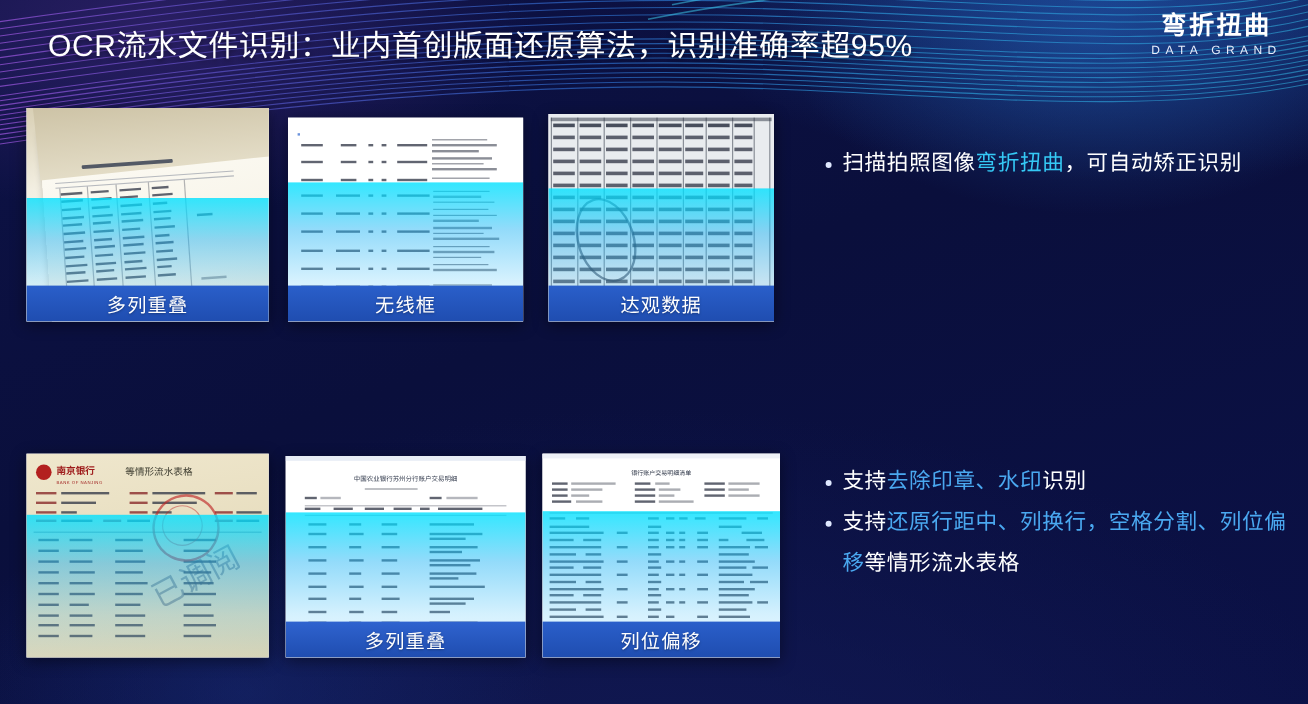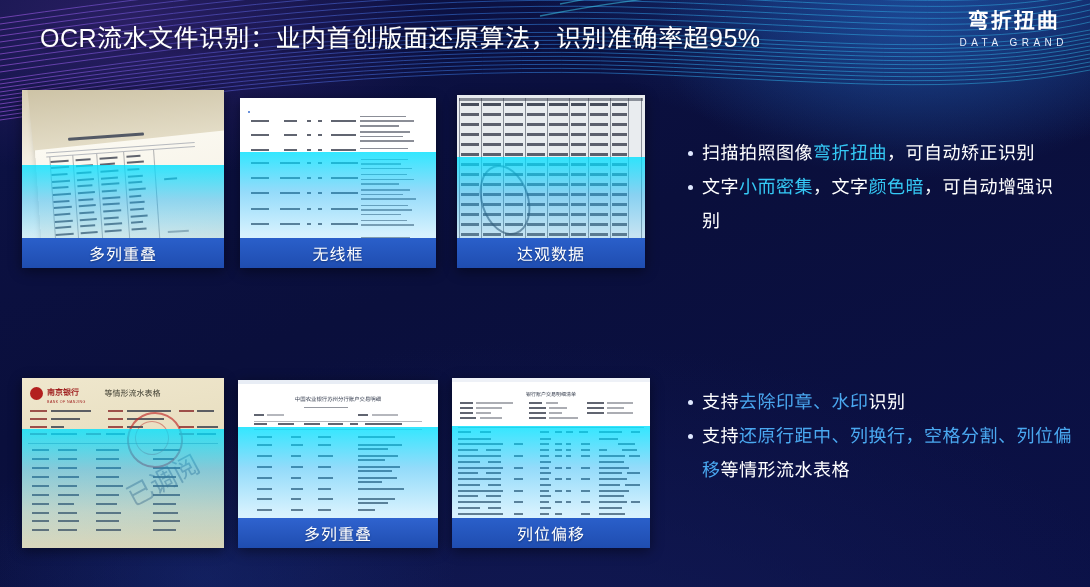--- a/index.html
+++ b/index.html
@@ -740,23 +740,22 @@
           <i style="left:22%;top:89%;width:7%;height:2px"></i>
           <i style="left:38%;top:89%;width:8%;height:2px"></i>
           <i style="left:62%;top:89%;width:26%;height:2px"></i>
           <i style="left:62%;top:92%;width:20%;height:2px"></i>
       </div>
     </div>
     <div class="scanband" style="height:72%;"></div>
     <div class="caption wide">多列重叠</div>
   </div>
 
-  <div class="bullets" style="left:686px; top:136px; width:380px;">
+  <div class="bullets" style="left:686px; top:120px; width:380px;">
     <div class="bullet" id="b0"><span>扫描拍照图像</span><span class="hl">弯折扭曲</span><span>，可自动矫正识别</span></div>
-    <div class="bullet" id="b1"><span>文字</span><span class="hl">小而密集</span><span>，文字</span><span class="hl">颜色暗</span><span>，可自动增强识别</span></div>
   </div>
 
   <div class="bullets" style="left:686px; top:385px; width:390px;">
     <div class="bullet" id="b2"><span>支持</span><span class="hl2">去除印章、水印</span><span>识别</span></div>
     <div class="bullet" id="b3"><span>支持</span><span class="hl2">还原行距中、列换行，空格分割、列位偏移</span><span>等情形流水表格</span></div>
   </div>
 
 </div>
 
 </body></html>

